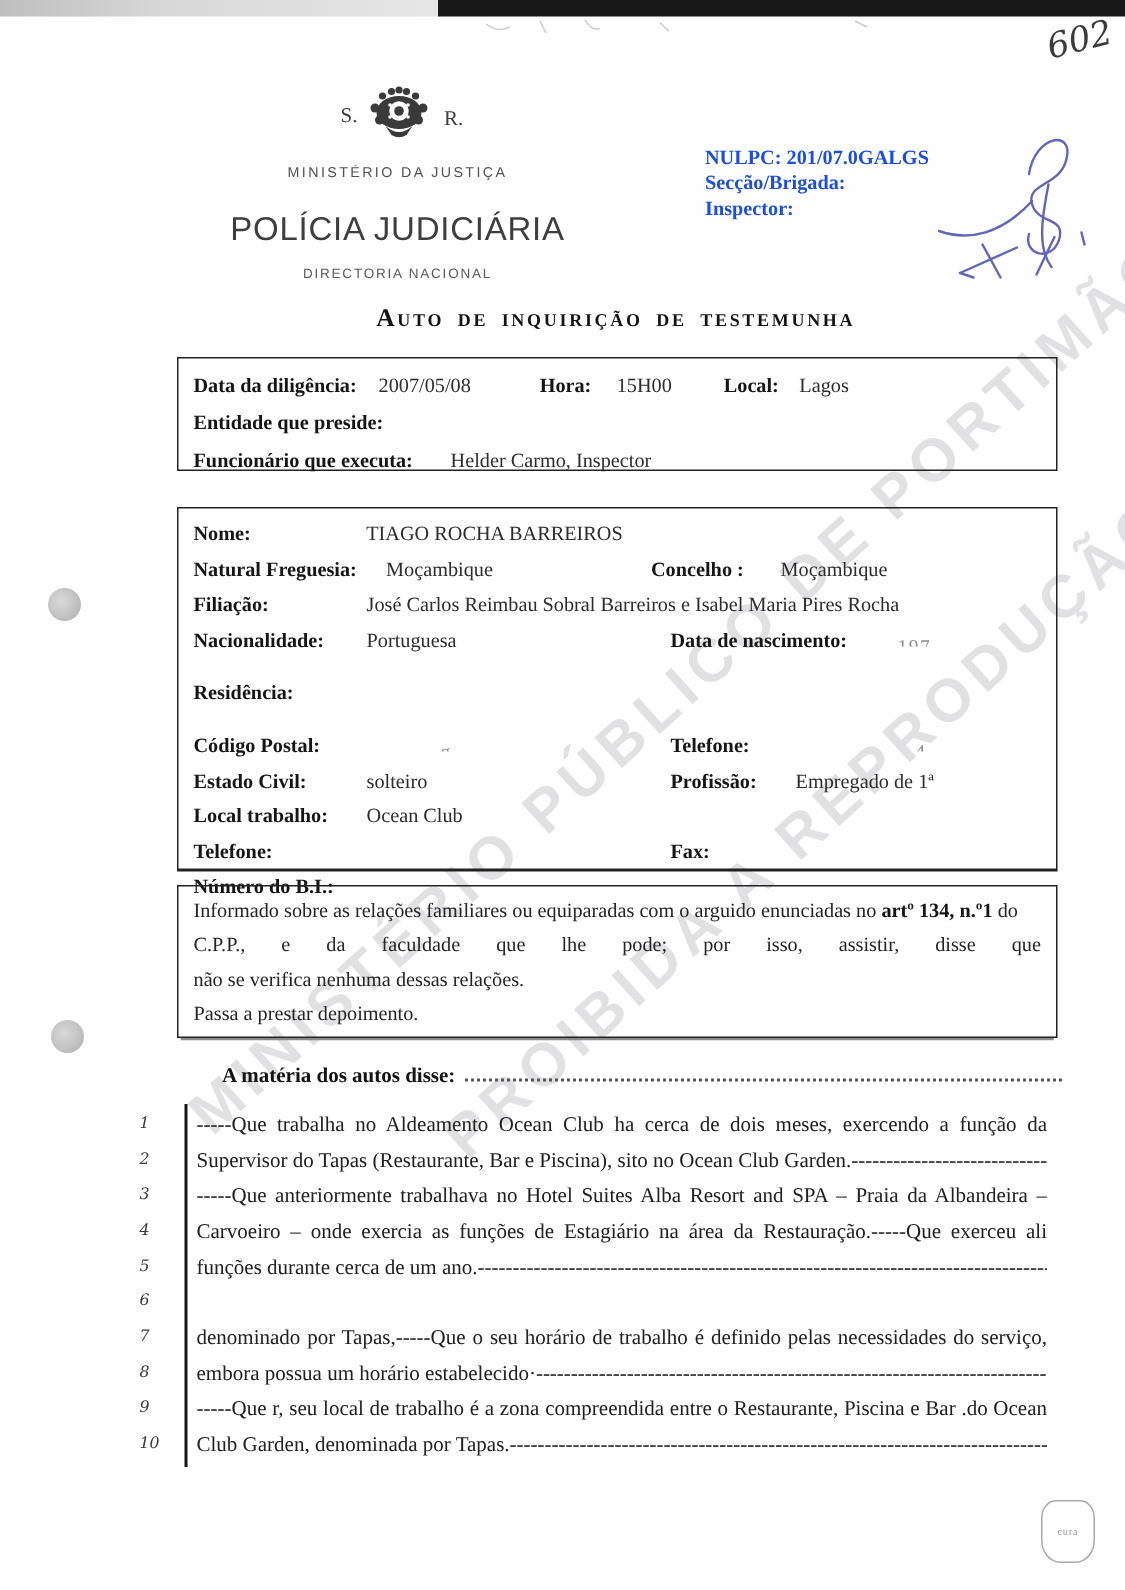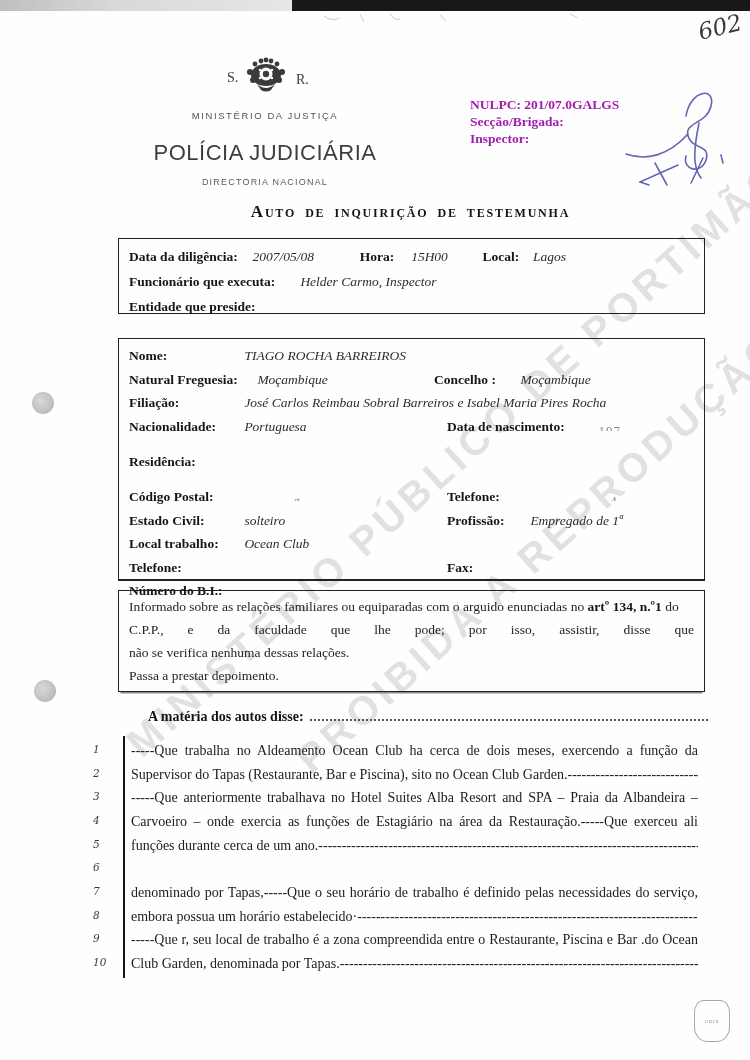--- a/index.html
+++ b/index.html
@@ -27,36 +27,36 @@
   
   .hdr-letter{position:absolute;font-size:14px;color:#3c3c3c;}
   .hdr-s{left:227px;top:70px;} .hdr-r{left:296px;top:72px;}
   .emblem{position:absolute;left:243px;top:56px;}
   .ministry{position:absolute;left:160px;top:110px;width:210px;text-align:center;
       font-family:"Liberation Sans",sans-serif;font-size:9.5px;letter-spacing:1.6px;color:#525252;}
   .police{position:absolute;left:140px;top:140px;width:250px;text-align:center;
       font-family:"Liberation Sans",sans-serif;font-size:22px;letter-spacing:.5px;color:#3e3e3e;}
   .directorate{position:absolute;left:160px;top:177px;width:210px;text-align:center;
       font-family:"Liberation Sans",sans-serif;font-size:9px;letter-spacing:1.2px;color:#5a5a5a;}
-  .caseblock{position:absolute;left:470px;top:96px;font-size:13.5px;font-weight:bold;line-height:17px;color:#a21caf;}
+  .caseblock{position:absolute;left:470px;top:96px;font-size:13.5px;font-weight:bold;line-height:17px;color:#1d4ed8;}
   .signature{position:absolute;left:598px;top:78px;}
   .topmarks{position:absolute;left:320px;top:10px;opacity:.45;}
   
   .doc-title{position:absolute;left:118px;top:202px;width:585px;text-align:center;
       font-size:17px;font-weight:bold;font-variant:small-caps;letter-spacing:1.8px;
       word-spacing:3px;color:#141414;}
   
   .box{position:absolute;left:118px;width:585px;border:1.5px solid #222;background:transparent;}
   .box1{top:238px;height:74px;}
   .box2{top:338px;height:240px;border-bottom-width:2.5px;}
   .box3{top:590px;height:100px;box-shadow:0 4px 0 -2.5px #8a8a8a;}
   .row{position:relative;padding-left:10px;font-size:13.5px;line-height:23.5px;height:23.5px;
       white-space:nowrap;}
   .lbl{font-weight:bold;color:#151515;}
-  .val{color:#2c2c2c;font-style:italic;}
+  .val{color:#2c2c2c;}
   .b1r{height:25px;line-height:25px;}
   .b1 .w1{display:inline-block;width:120px;} .b1 .w2{display:inline-block;width:104px;}
   .b1 .w3{display:inline-block;width:48px;} .b1 .w4{display:inline-block;width:68px;}
   .b1 .w5{display:inline-block;width:47px;}
   .box1 .pad, .box2 .pad{height:5px;} .box3 .pad{height:4px;}
   .lblcol{display:inline-block;width:112px;font-weight:bold;color:#151515;vertical-align:top;}
   .rcol{position:absolute;left:280px;top:0;margin-left:48px;}
   .rcol2{position:absolute;left:315px;top:0;}
   .redacted{display:inline-block;height:8px;overflow:hidden;line-height:15px;color:#8a8a8a;
       letter-spacing:1px;vertical-align:baseline;font-size:13px;}
@@ -155,26 +155,26 @@
     <div class="pad"></div>
     <div class="row b1r">
       <span class="lbl w1">Data da diligência:</span>
       <span class="val w2">2007/05/08</span>
       <span class="lbl w3">Hora:</span>
       <span class="val w4">15H00</span>
       <span class="lbl w5">Local:</span>
       <span class="val">Lagos</span>
     </div>
     <div class="row b1r">
+      <span class="lbl">Entidade que preside:</span>
+      <span class="val"></span>
+    </div>
+    <div class="row b1r">
       <span class="lbl" style="display:inline-block;width:168px;">Funcionário que executa:</span>
       <span class="val">Helder Carmo, Inspector</span>
-    </div>
-    <div class="row b1r">
-      <span class="lbl">Entidade que preside:</span>
-      <span class="val"></span>
     </div>
   </div>
 
   <div class="box box2">
     <div class="pad"></div>
     <div class="row">
       <span class="lblcol">Nome:</span>
       <span class="val">TIAGO ROCHA BARREIROS</span>
     </div>
     <div class="row">

